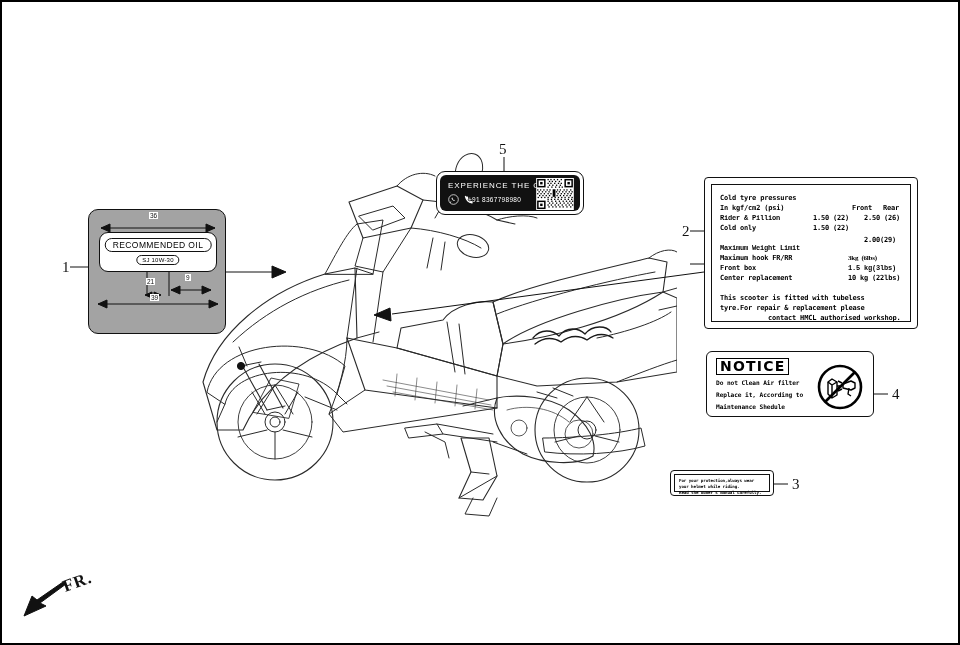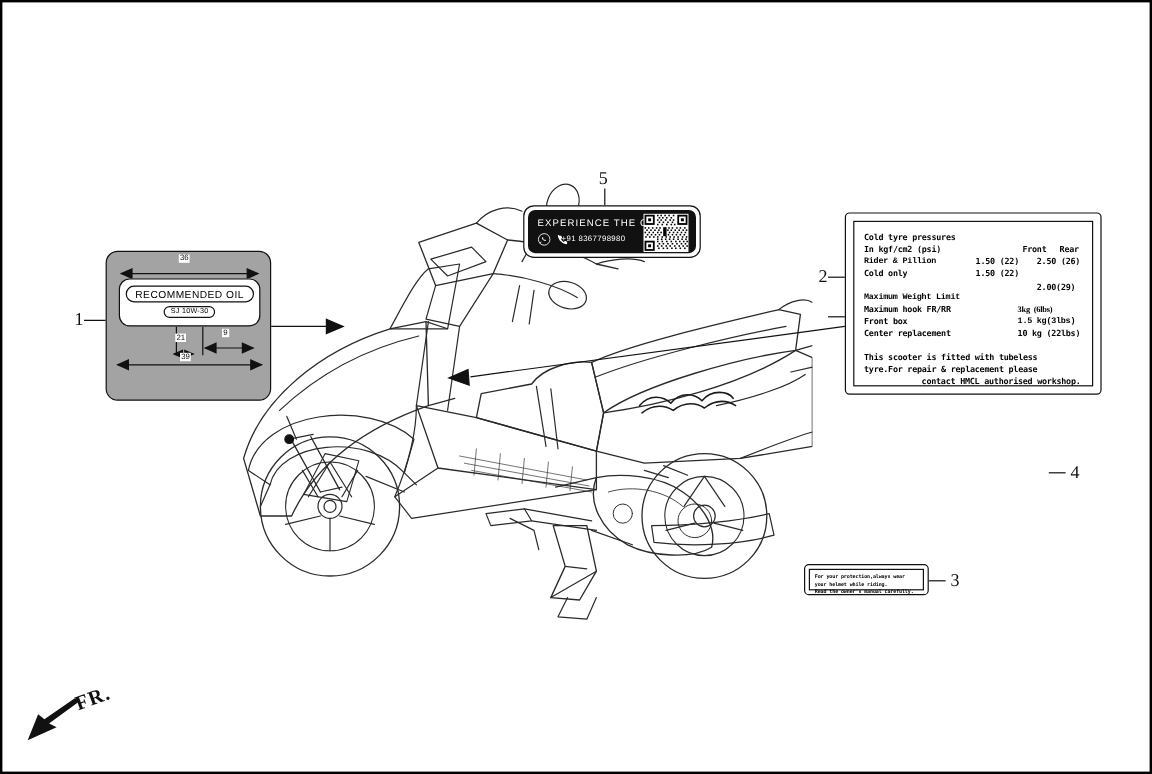--- a/index.html
+++ b/index.html
@@ -497,20 +497,42 @@
 
       <div class="tyre-txt" style="left:8px;top:88px;">Center replacement</div>
       <div class="tyre-txt" style="left:136px;top:88px;">10 kg (22lbs)</div>
 
       <div class="tyre-txt" style="left:8px;top:108px;">This scooter is fitted with tubeless</div>
       <div class="tyre-txt" style="left:8px;top:118px;">tyre.For repair &amp; replacement please</div>
       <div class="tyre-txt" style="left:8px;top:128px;margin-left:48px;">contact HMCL authorised workshop.</div>
     </div>
   </div>
 
+  <div class="abs" id="label-notice">
+    <div class="notice-word">NOTICE</div>
+
+    <div class="notice-body" style="top:26px;">Do not Clean Air filter</div>
+    <div class="notice-body" style="top:38px;">Replace it, According to</div>
+    <div class="notice-body" style="top:50px;">Maintenance Shedule</div>
+
+    <svg class="abs" style="left:108px;top:10px;" width="50" height="50" viewBox="0 0 50 50">
+      <circle cx="25" cy="25" r="21" fill="none" stroke="#000" stroke-width="2.6"></circle>
+      <g fill="none" stroke="#000" stroke-width="1.4" stroke-linejoin="round">
+
+        <path d="M13 32 L13 20 L17 17 L22 20 L22 33 L17 36 Z"></path>
+        <path d="M13 20 L17 23 L22 20 M17 23 L17 36"></path>
+
+        <path d="M28 22 L36 19 L40 21 L40 26 L36 28 L28 26 Z"></path>
+        <path d="M34 26 L33 32 L36 34"></path>
+
+        <path d="M27 24 L22 24 M27 21 L23 19 M27 27 L23 29"></path>
+      </g>
+      <path d="M10 40 L40 10" stroke="#000" stroke-width="2.6" fill="none"></path>
+    </svg>
+  </div>
 
   <div class="abs" id="label-helmet">
     <div class="inner">
       <div class="helmet-txt" style="top:3px;">For your protection,always wear</div>
       <div class="helmet-txt" style="top:9px;">your helmet while riding.</div>
       <div class="helmet-txt" style="top:15px;">Read the owner's manual carefully.</div>
     </div>
   </div>
 
   <div class="abs" id="fr-mark">

